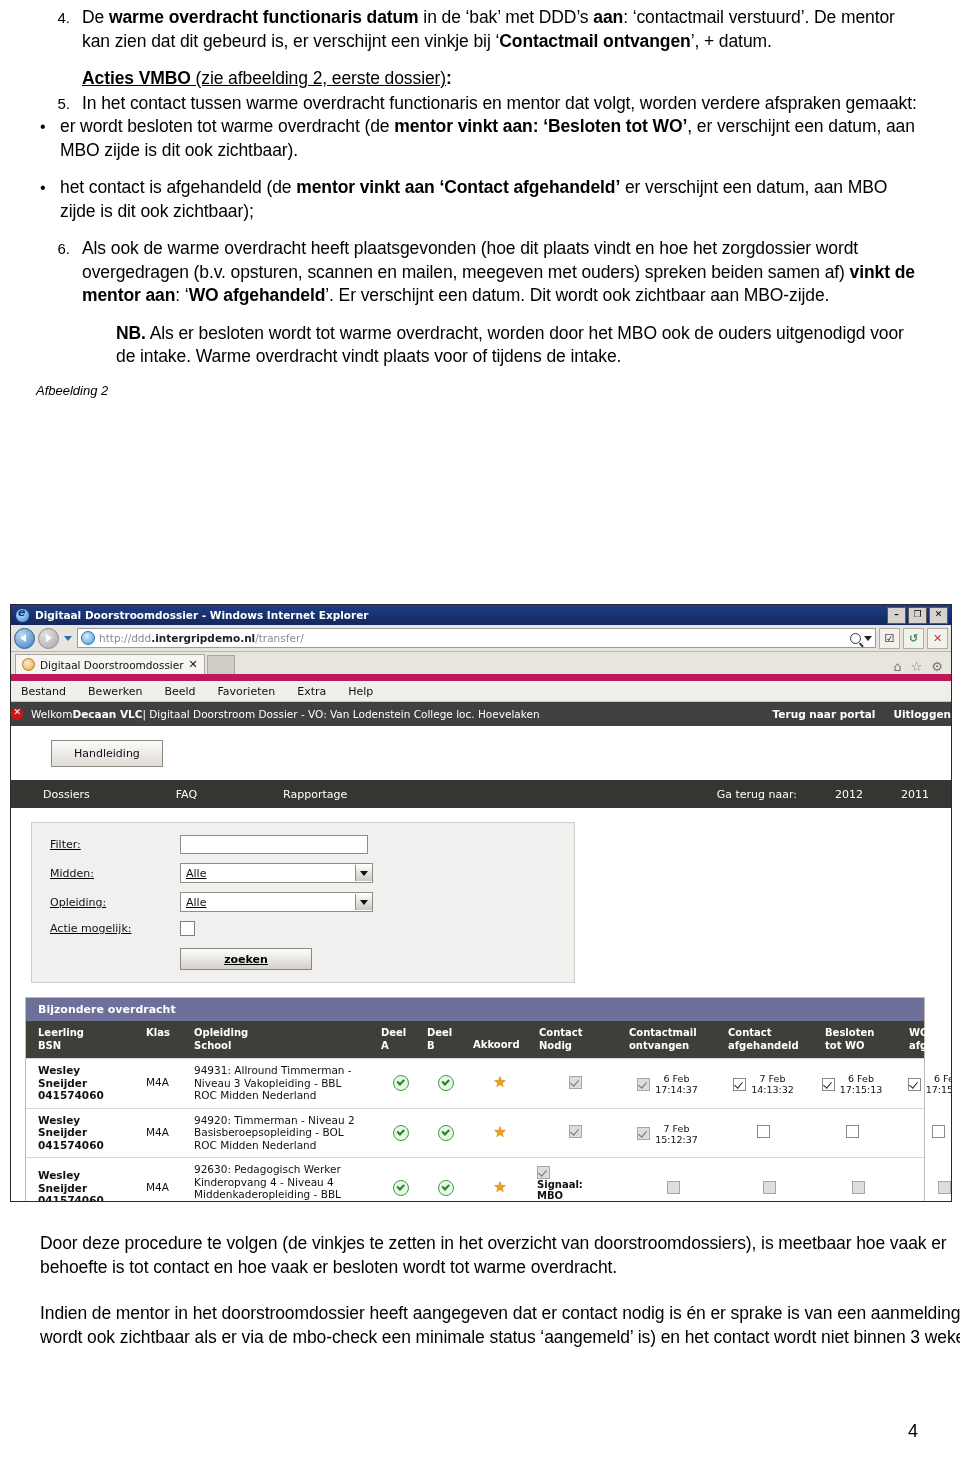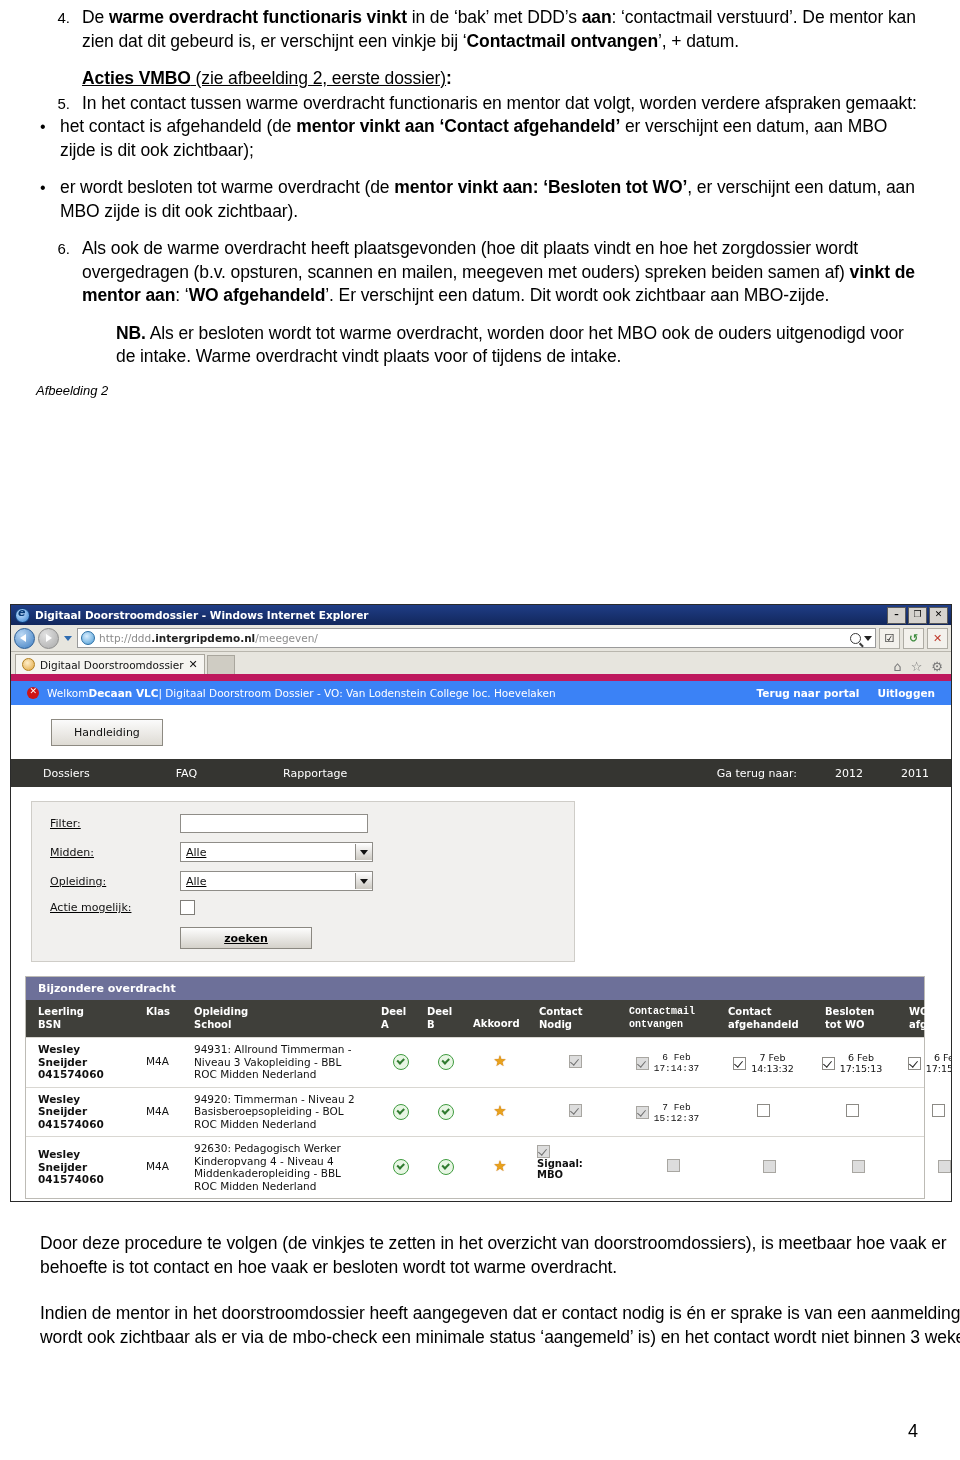--- a/index.html
+++ b/index.html
@@ -132,22 +132,22 @@
   .newtab{width:26px;height:18px;background:#cfccc3;border:1px solid #a9a69d;border-bottom:none;}
   .tabicons{margin-left:auto;display:flex;gap:9px;padding-right:8px;align-items:center;color:#777;font-size:13px;}
   .menubar{
     height:20px;background:#f0eee8;border-bottom:1px solid #c8c5bc;
     display:flex;align-items:center;gap:22px;padding-left:10px;
     font-size:11px;color:#111;
   }
 
   
   .appbar{
-    height:24px;background:#3b82f6;color:#fff;
-    display:flex;align-items:center;padding:0 16px;font-size:10.5px;
+    height:24px;background:#404040;color:#fff;
+    display:flex;align-items:center;padding:0 0;font-size:10.5px;
   }
   .appbar .dot{
     width:12px;height:12px;border-radius:50%;background:#cf1414;margin-right:8px;flex:none;
     position:relative;
   }
   .appbar .dot:after{content:"\2715";position:absolute;left:2.5px;top:-1px;font-size:9px;color:#fff;}
   .appbar .right{margin-left:auto;display:flex;gap:18px;font-weight:bold;}
 
   .brandrow{height:54px;background:#fff;display:flex;align-items:center;padding-left:14px;}
   .logo{line-height:1;}
@@ -198,21 +198,21 @@
   .tbltitle{background:#6d7099;color:#fff;font-size:11px;font-weight:bold;padding:5px 0 5px 12px;}
   .thead{background:#3f3f3a;color:#fff;display:flex;font-size:10px;font-weight:bold;line-height:12.5px;padding:6px 0 6px 0;}
   .trow{display:flex;font-size:10.5px;line-height:12.5px;border-top:1px solid #d9d7d2;padding:5px 0 6px 0;color:#111;}
   .c-leerling{width:108px;flex:none;padding-left:12px;font-weight:bold;}
   .c-klas{width:48px;flex:none;}
   .c-opl{width:185px;flex:none;}
   .c-a{width:44px;flex:none;text-align:center;}
   .c-b{width:46px;flex:none;text-align:center;}
   .c-ak{width:62px;flex:none;text-align:center;}
   .c-cn{width:88px;flex:none;text-align:center;}
-  .c-cm{width:97px;flex:none;text-align:center;font-family:Liberation Mono, monospace;}
+  .c-cm{width:97px;flex:none;text-align:center;}
   .c-ca{width:95px;flex:none;text-align:center;}
   .c-bw{width:82px;flex:none;text-align:center;}
   .c-wo{width:90px;flex:none;text-align:center;}
   .thead .c-leerling,.thead .c-klas,.thead .c-opl{font-weight:bold;text-align:left;}
   .thead .c-a,.thead .c-b,.thead .c-ak,.thead .c-cn,.thead .c-cm,.thead .c-ca,.thead .c-bw,.thead .c-wo{text-align:left;}
   .thead .c-a{padding-left:2px;}
   .thead .c-b{padding-left:2px;}
   .thead .c-ak{padding-left:0px;}
   .thead .c-cn{padding-left:4px;}
   .thead .c-cm{padding-left:2px;}
@@ -248,39 +248,39 @@
 </head>
 <body>
 
 <div class="page">
 
   <div class="doc">
 
     <div class="num-item" style="padding-top:6px;">
       <div class="num">4.</div>
       <div class="num-body para">
-        <span>De </span><b>warme overdracht functionaris vinkt</b><span> in de ‘bak’ met DDD’s </span><b>aan</b><span>: ‘contactmail verstuurd’. De mentor kan zien dat dit gebeurd is, er verschijnt een vinkje bij ‘</span><b>Contactmail ontvangen</b><span>’, + datum.</span>
+        <span>De </span><b>warme overdracht functionaris datum</b><span> in de ‘bak’ met DDD’s </span><b>aan</b><span>: ‘contactmail verstuurd’. De mentor kan zien dat dit gebeurd is, er verschijnt een vinkje bij ‘</span><b>Contactmail ontvangen</b><span>’, + datum.</span>
       </div>
     </div>
 
     <div class="para" style="margin-top:14px;padding-left:46px;">
       <b class="heading-underline">Acties VMBO</b><span class="heading-underline" style="font-weight:normal"> (zie afbeelding 2, eerste dossier)</span><b>:</b>
     </div>
 
     <div class="num-item" style="margin-top:1px;">
       <div class="num">5.</div>
       <div class="num-body para">In het contact tussen warme overdracht functionaris en mentor dat volgt, worden verdere afspraken gemaakt:</div>
     </div>
 
     <ul class="bul para bullets">
       <li>
-        <span>het contact is afgehandeld (de </span><b>mentor vinkt aan ‘Contact afgehandeld’</b><span> er verschijnt een datum, aan MBO zijde is dit ook zichtbaar);</span>
+        <span>er wordt besloten tot warme overdracht (de </span><b>mentor vinkt aan:</b><span> </span><b>‘Besloten tot WO’</b><span>, er verschijnt een datum, aan MBO zijde is dit ook zichtbaar).</span>
       </li>
       <li>
-        <span>er wordt besloten tot warme overdracht (de </span><b>mentor vinkt aan:</b><span> </span><b>‘Besloten tot WO’</b><span>, er verschijnt een datum, aan MBO zijde is dit ook zichtbaar).</span>
+        <span>het contact is afgehandeld (de </span><b>mentor vinkt aan ‘Contact afgehandeld’</b><span> er verschijnt een datum, aan MBO zijde is dit ook zichtbaar);</span>
       </li>
     </ul>
 
     <div class="num-item" style="margin-top:2px;">
       <div class="num">6.</div>
       <div class="num-body para">
         <span>Als ook de warme overdracht heeft plaatsgevonden (hoe dit plaats vindt en hoe het zorgdossier wordt overgedragen (b.v. opsturen, scannen en mailen, meegeven met ouders) spreken beiden samen af) </span><b>vinkt de mentor aan</b><span>: ‘</span><b>WO afgehandeld</b><span>’. Er verschijnt een datum. Dit wordt ook zichtbaar aan MBO-zijde.</span>
       </div>
     </div>
 
@@ -302,21 +302,21 @@
         <span class="winbtn">✕</span>
       </span>
     </div>
 
     <div class="navbar">
       <span class="navcircle"></span>
       <span class="navcircle fwd"></span>
       <span class="histarrow"></span>
       <span class="urlbox">
         <span class="fav-ic"></span>
-        <span class="url-txt"><span class="g">http://ddd</span><span class="d">.intergripdemo.nl</span><span class="g">/meegeven/</span></span>
+        <span class="url-txt"><span class="g">http://ddd</span><span class="d">.intergripdemo.nl</span><span class="g">/transfer/</span></span>
         <span class="searchglyph">
           <span class="magn"></span>
           <span class="caret"></span>
         </span>
       </span>
       <span class="tbtn">☑</span>
       <span class="tbtn green">↺</span>
       <span class="tbtn red">✕</span>
     </div>
 
@@ -327,20 +327,28 @@
         <span class="tabx">✕</span>
       </span>
       <span class="newtab"></span>
       <span class="tabicons">
         <span>⌂</span>
         <span>☆</span>
         <span>⚙</span>
       </span>
     </div>
 
+    <div class="menubar">
+      <span>Bestand</span>
+      <span>Bewerken</span>
+      <span>Beeld</span>
+      <span>Favorieten</span>
+      <span>Extra</span>
+      <span>Help</span>
+    </div>
 
     <div class="appbar">
       <span class="dot"></span>
       <span>Welkom </span>
         <b>Decaan VLC</b>
         <span> | Digitaal Doorstroom Dossier - VO: Van Lodenstein College loc. Hoevelaken</span>
       <span class="right">
         <span>Terug naar portal</span>
         <span>Uitloggen</span>
       </span>

